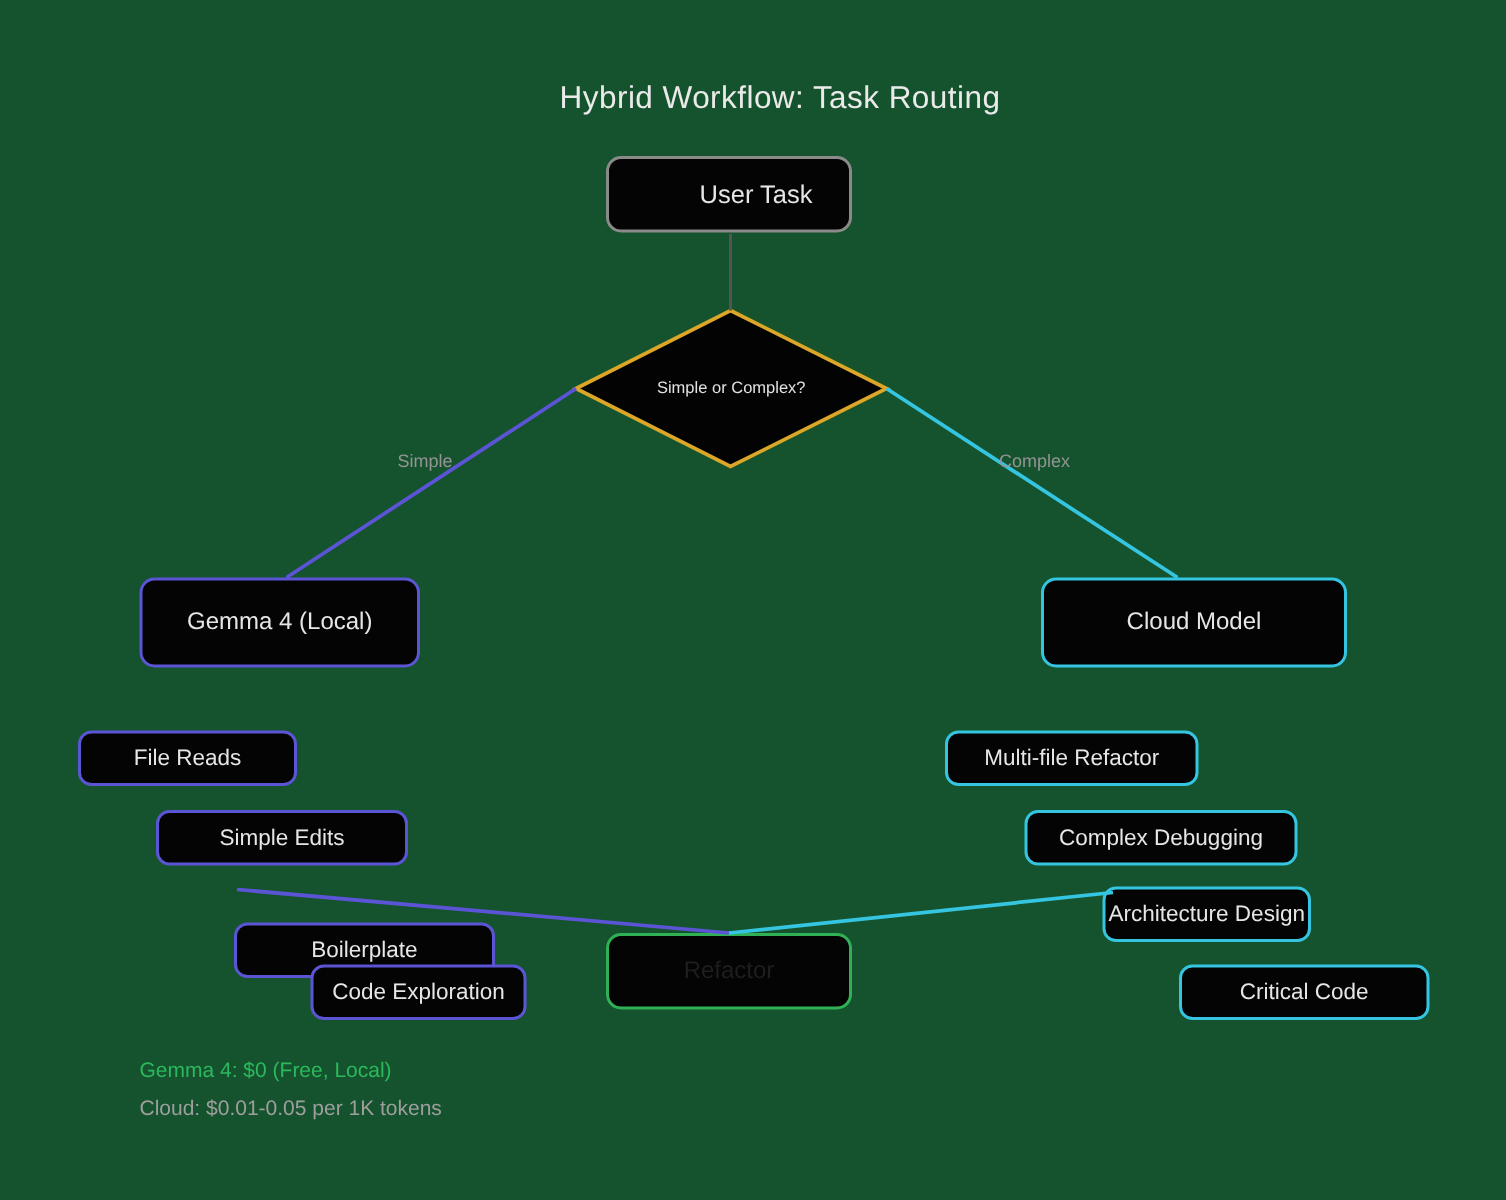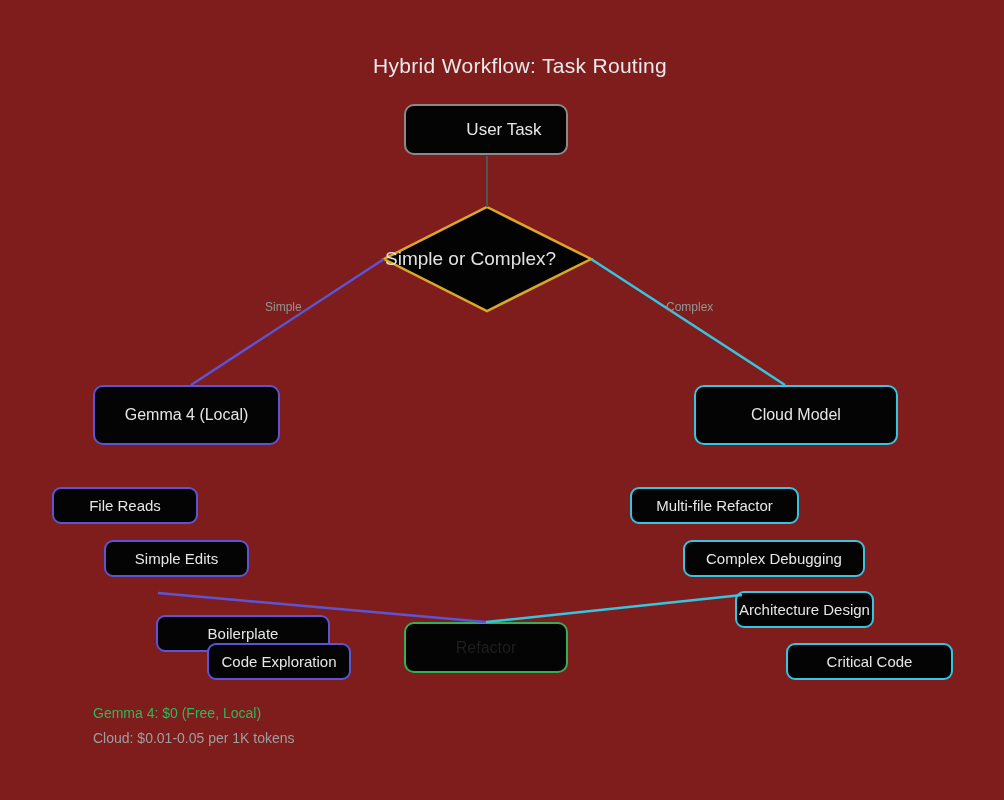--- a/index.html
+++ b/index.html
@@ -1,17 +1,17 @@
 <!DOCTYPE html>
 <html><head>
 <meta charset="utf-8">
 <style>
   html,body{margin:0;padding:0;background:#0d0d0d;}
   body{font-family:"Liberation Sans", sans-serif;}
-  #canvas{position:relative;width:1004px;height:800px;background:#7f1d1d;overflow:hidden;}
+  #canvas{position:relative;width:1004px;height:800px;background:#14532d;overflow:hidden;}
 
   .title{position:absolute;left:0;width:1040px;top:54px;text-align:center;
          font-size:21px;color:#eaeaea;letter-spacing:.3px;z-index:2;}
 
   .node{position:absolute;box-sizing:border-box;background:#040404;
         display:flex;align-items:center;justify-content:center;
         color:#e6e6e6;z-index:2;}
   .node.r10{border-radius:10px;}
   .node.r9{border-radius:9px;}
 
@@ -20,22 +20,22 @@
   .cyan-border{border:2.5px solid #35c5e1;}
   .green-border{border:2.5px solid #31b155;}
 
   .fs17{font-size:17px;}
   .fs16{font-size:16px;}
   .fs15{font-size:15px;}
 
   .completed-text{color:#1e1e1e;}
 
   .diamond-label{position:absolute;left:385px;top:208px;width:205px;height:102px;
-        display:flex;align-items:center;justify-content:flex-start;
-        font-size:19px;color:#e2e2e2;z-index:2;}
+        display:flex;align-items:center;justify-content:center;
+        font-size:11px;color:#e2e2e2;z-index:2;}
 
   .edge-label{position:absolute;font-size:12px;color:#949494;z-index:6;}
 
   .footnote{position:absolute;left:93px;font-size:14px;z-index:2;}
   .footnote.local{top:705px;color:#2cb85c;}
   .footnote.cloud{top:730px;color:#9e9e9e;}
 
   svg.layer{position:absolute;left:0;top:0;pointer-events:none;}
   svg.base{z-index:1;}
   svg.edges{z-index:5;}
@@ -63,21 +63,21 @@
     <span>Gemma 4 (Local)</span>
   </div>
 
   <div class="node cyan-border r10 fs16" style="left:694px;top:385px;width:204px;height:60px;">
     <span>Cloud Model</span>
   </div>
 
   <div class="node purple-border r9 fs15" style="left:52px;top:487px;width:146px;height:37px;">
     <span>File Reads</span>
   </div>
-  <div class="node purple-border r9 fs15" style="left:104px;top:540px;width:145px;height:37px;">
+  <div class="node purple-border r9 fs15" style="left:104px;top:540px;width:168px;height:37px;">
     <span>Simple Edits</span>
   </div>
   <div class="node purple-border r9 fs15" style="left:156px;top:591px;width:174px;height:37px;margin-top:24px;">
     <span>Boilerplate</span>
   </div>
   <div class="node purple-border r9 fs15" style="left:207px;top:643px;width:144px;height:37px;">
     <span>Code Exploration</span>
   </div>
 
   <div class="node cyan-border r9 fs15" style="left:630px;top:487px;width:169px;height:37px;">

